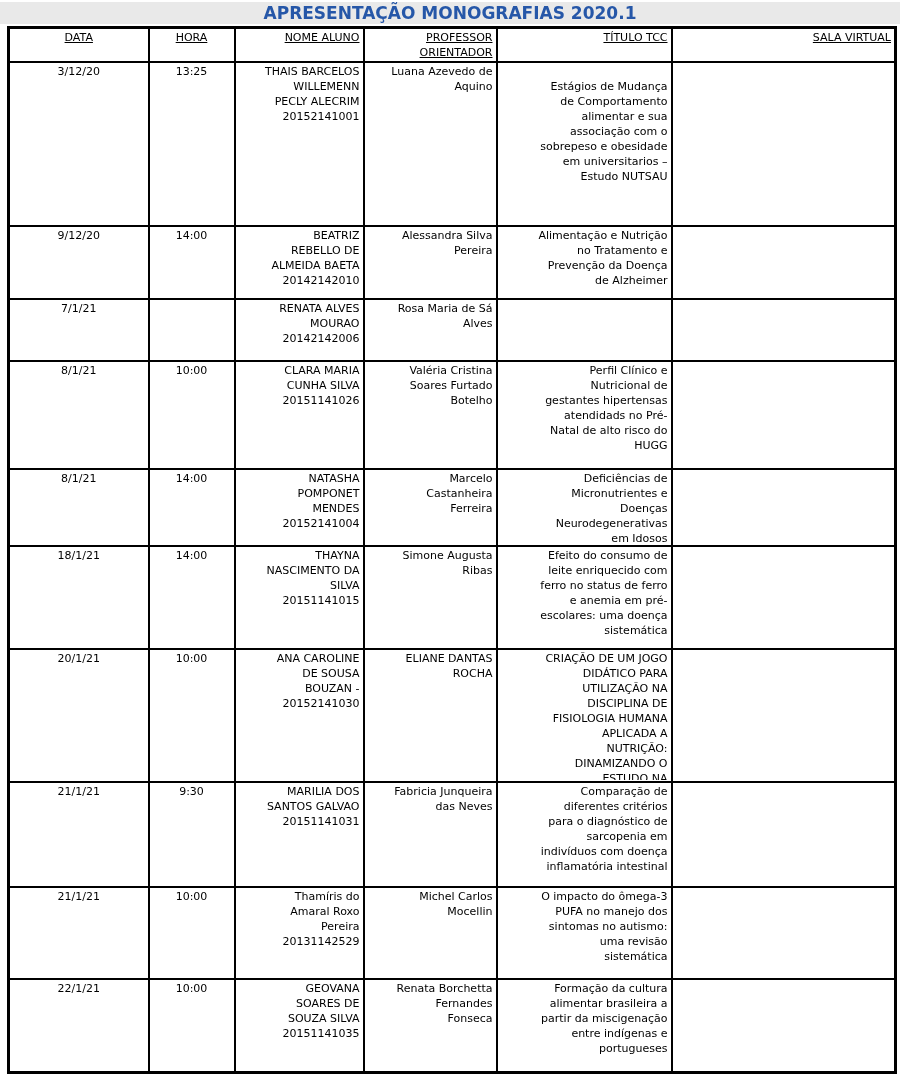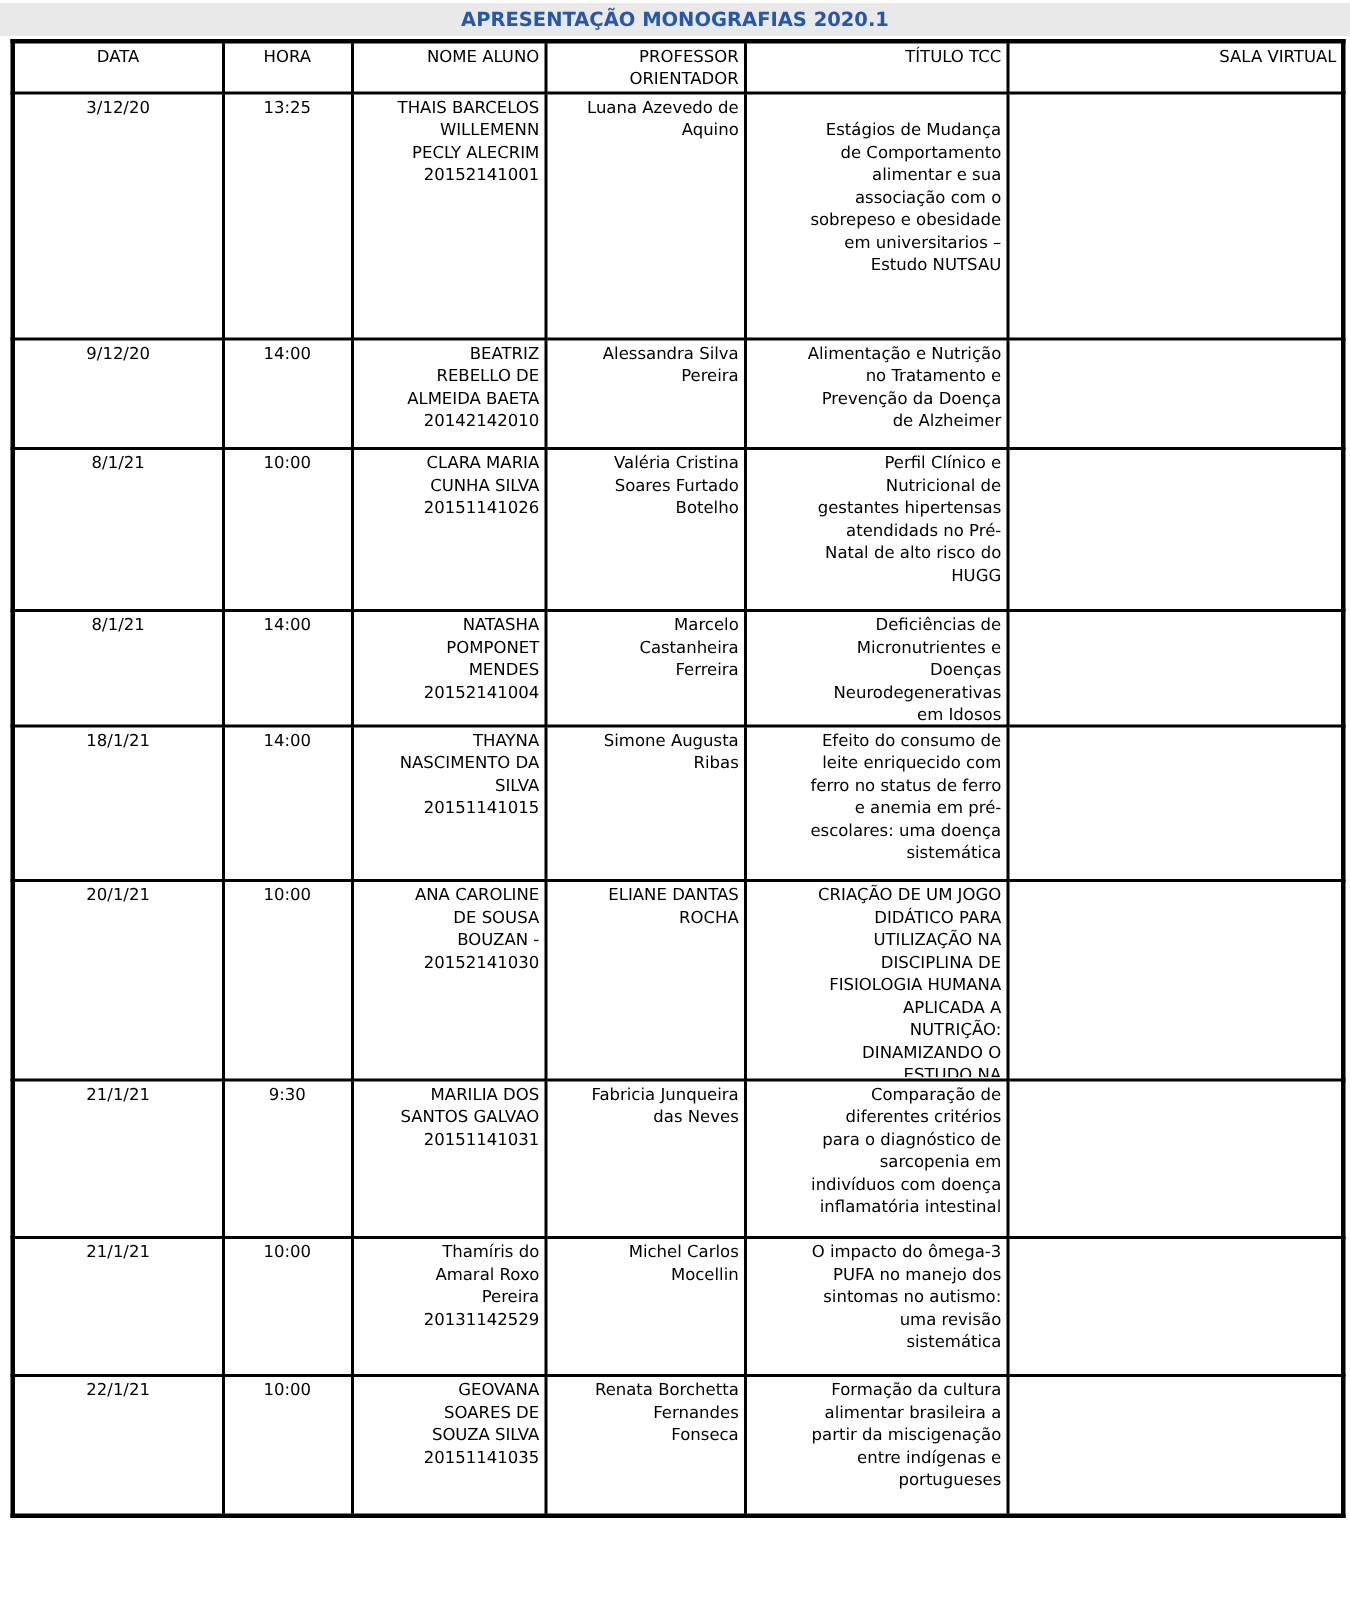--- a/index.html
+++ b/index.html
@@ -5,21 +5,21 @@
   html,body{margin:0;padding:0;background:#fff;width:900px;}
   body{font-family:"DejaVu Sans","Liberation Sans",sans-serif;color:#000;}
 
   .title-band{
     margin-top:2px;
     height:22px;
     background:#E9E9E9;
     text-align:center;
   }
   .title-band .title{
-    font-size:13px;
+    font-size:17px;
     font-weight:bold;
     line-height:22px;
     letter-spacing:0px;
   }
 
   table.sched{
     border-collapse:collapse;
     table-layout:fixed;
     margin:2px 0 0 7px;
     width:887px;
@@ -33,21 +33,21 @@
 
   table.sched th, table.sched td{
     border:2px solid #000;
     vertical-align:top;
     padding:1px 3px;
     font-size:11px;
     line-height:15px;
     font-weight:normal;
   }
   table.sched{border:3px solid #000;}
-  table.sched tr.hdr th{font-weight:normal;}
+  table.sched tr.hdr th{font-weight:normal;text-decoration:underline;}
 
   .cb{
     overflow:hidden;
     white-space:pre-line;
     word-wrap:break-word;
   }
   
   tr.hdr .cb{height:30px;}
   tr.r1 .cb{height:160px;}
   tr.r2 .cb{height:69px;}
@@ -155,20 +155,43 @@
           <div class="cb">Alimentação e Nutrição
 no Tratamento e
 Prevenção da Doença
 de Alzheimer</div>
         </td>
       <td class="c-left">
           <div class="cb"></div>
         </td>
     </tr>
 
+    <tr class="r3">
+      <td class="c-center">
+          <div class="cb">7/1/21</div>
+        </td>
+      <td class="c-center">
+          <div class="cb"></div>
+        </td>
+      <td class="c-left">
+          <div class="cb">RENATA ALVES
+MOURAO
+20142142006</div>
+        </td>
+      <td class="c-left">
+          <div class="cb">Rosa Maria de Sá
+Alves</div>
+        </td>
+      <td class="c-left">
+          <div class="cb"></div>
+        </td>
+      <td class="c-left">
+          <div class="cb"></div>
+        </td>
+    </tr>
 
     <tr class="r4">
       <td class="c-center">
           <div class="cb">8/1/21</div>
         </td>
       <td class="c-center">
           <div class="cb">10:00</div>
         </td>
       <td class="c-left">
           <div class="cb">CLARA MARIA

